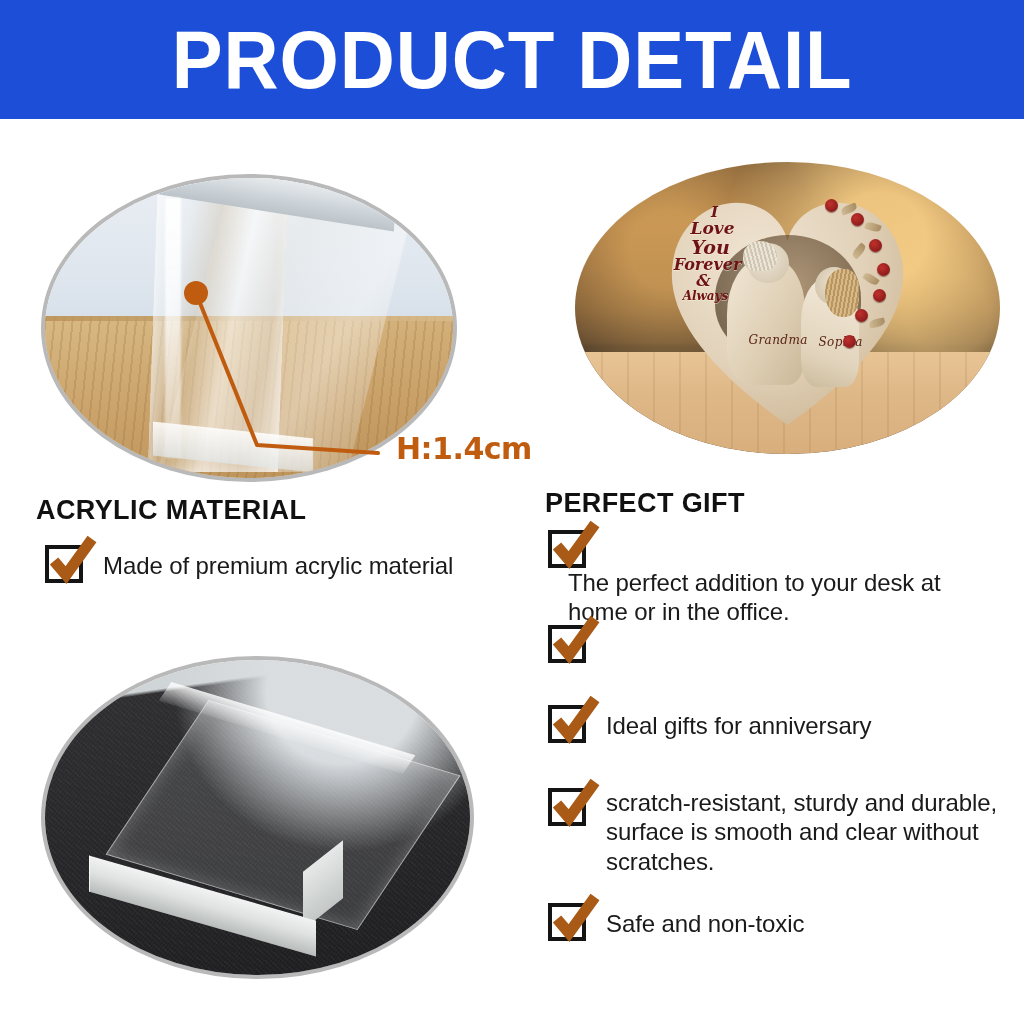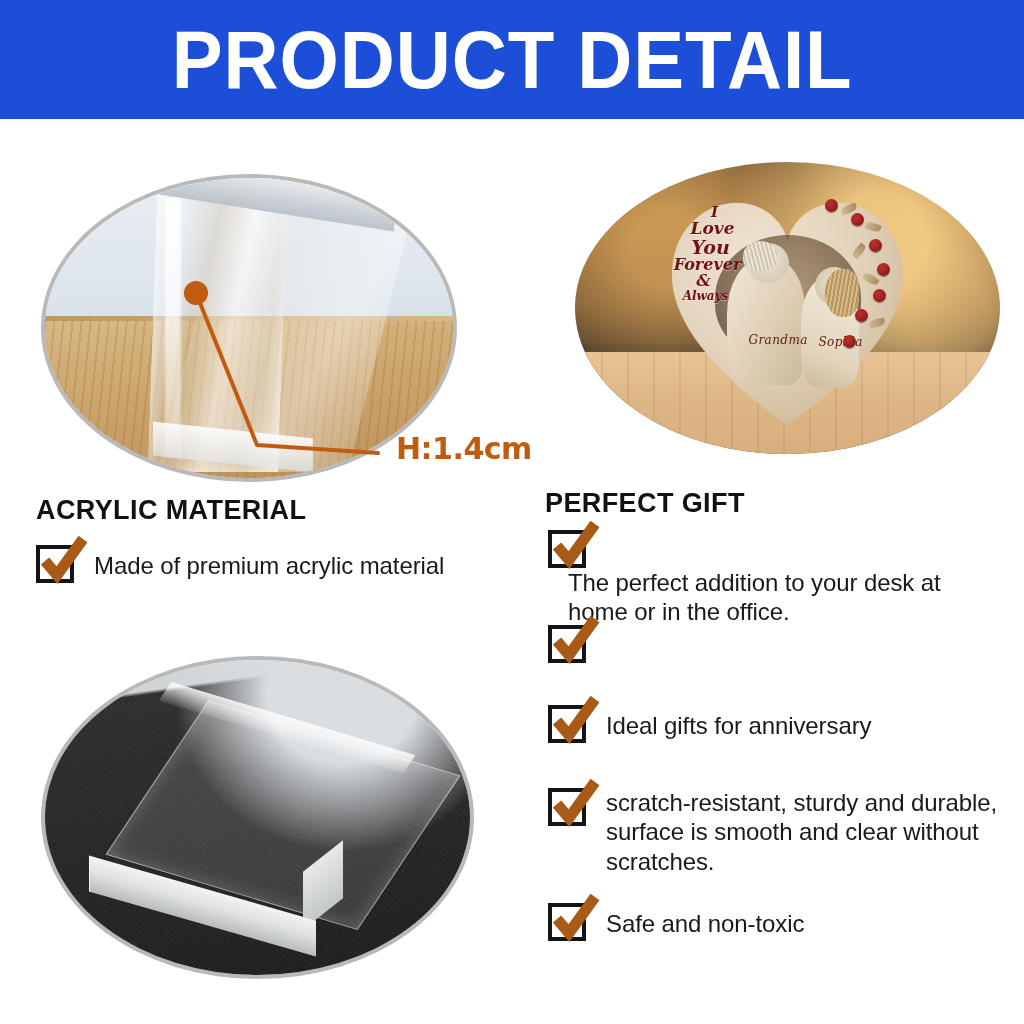--- a/index.html
+++ b/index.html
@@ -279,21 +279,21 @@
     width:52px;height:52px;overflow:visible;
   }
   .bullet-text{
     margin-left:20px;
     font-family:"Liberation Sans", sans-serif;
     font-size:24px;
     color:#1a1a1a;
     line-height:1.22;
     letter-spacing:-.1px;
   }
-  #bullet-acrylic-0{left:36px;top:545px;}
+  #bullet-acrylic-0{left:45px;top:545px;}
   #bullet-acrylic-0 .bullet-text{margin-top:6px;}
   #bullet-gift-0{left:548px;top:530px;width:440px;flex-direction:column;}
   #bullet-gift-1{left:548px;top:625px;}
   #bullet-gift-1 .bullet-text{margin-top:6px;}
   #bullet-gift-2{left:548px;top:705px;}
   #bullet-gift-2 .bullet-text{margin-top:6px;}
   #bullet-gift-3{left:548px;top:788px;width:450px;justify-content:center;}
   #bullet-gift-4{left:548px;top:903px;}
   #bullet-gift-4 .bullet-text{margin-top:6px;}
 </style>

